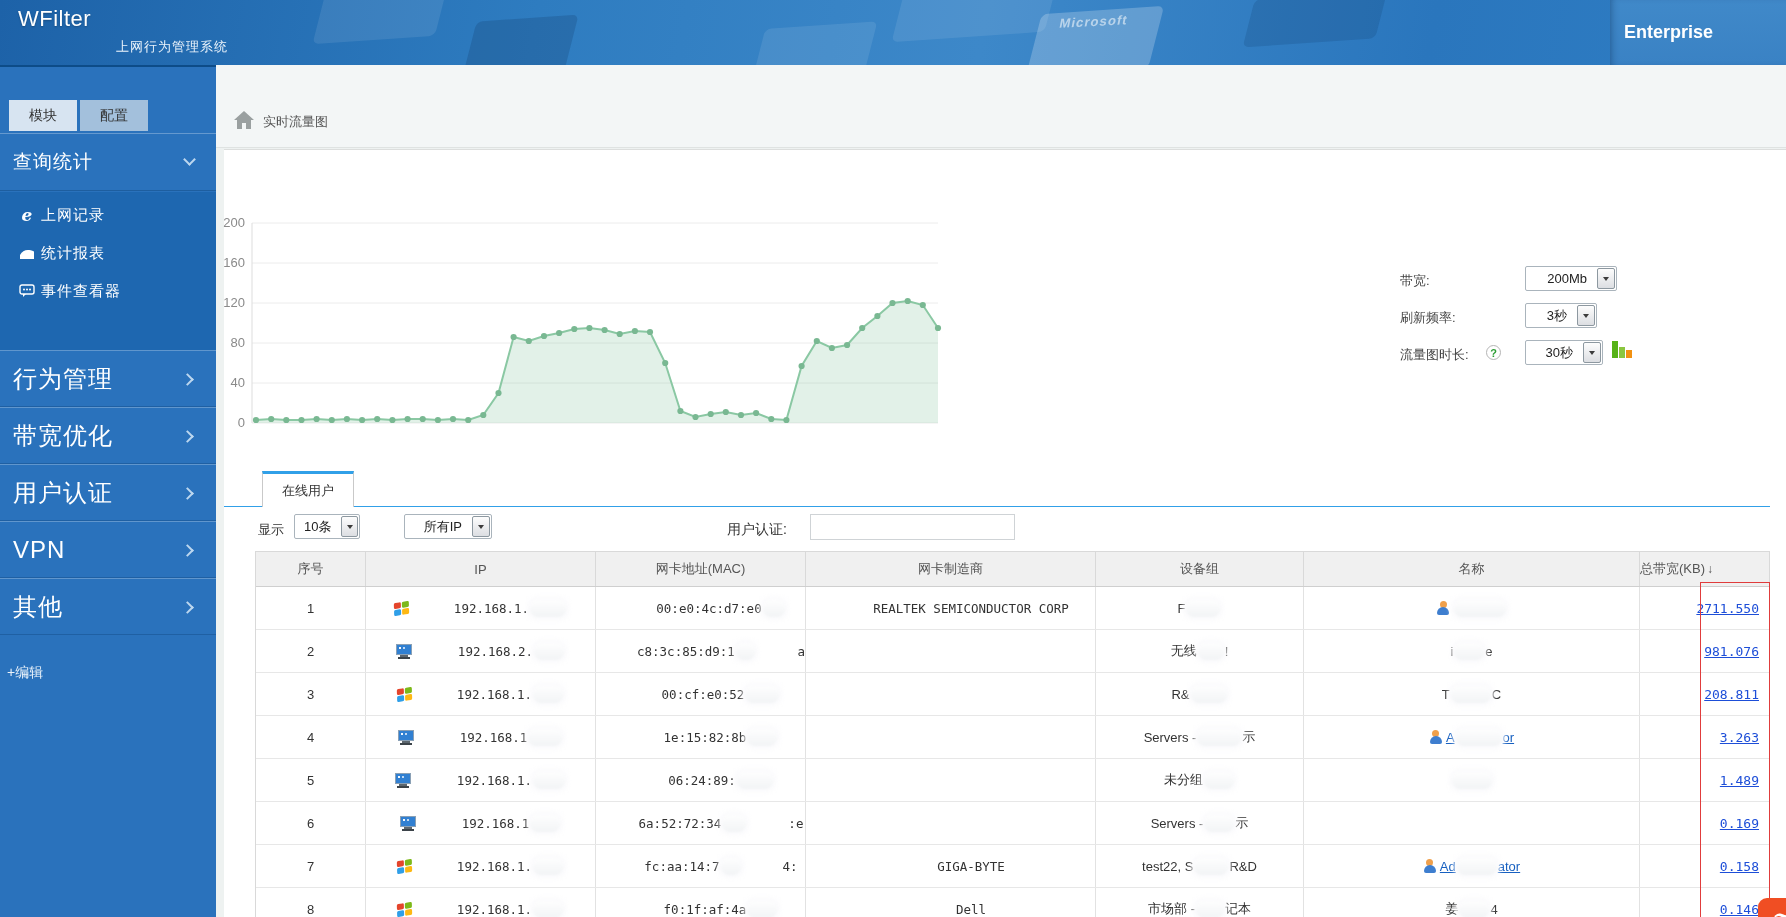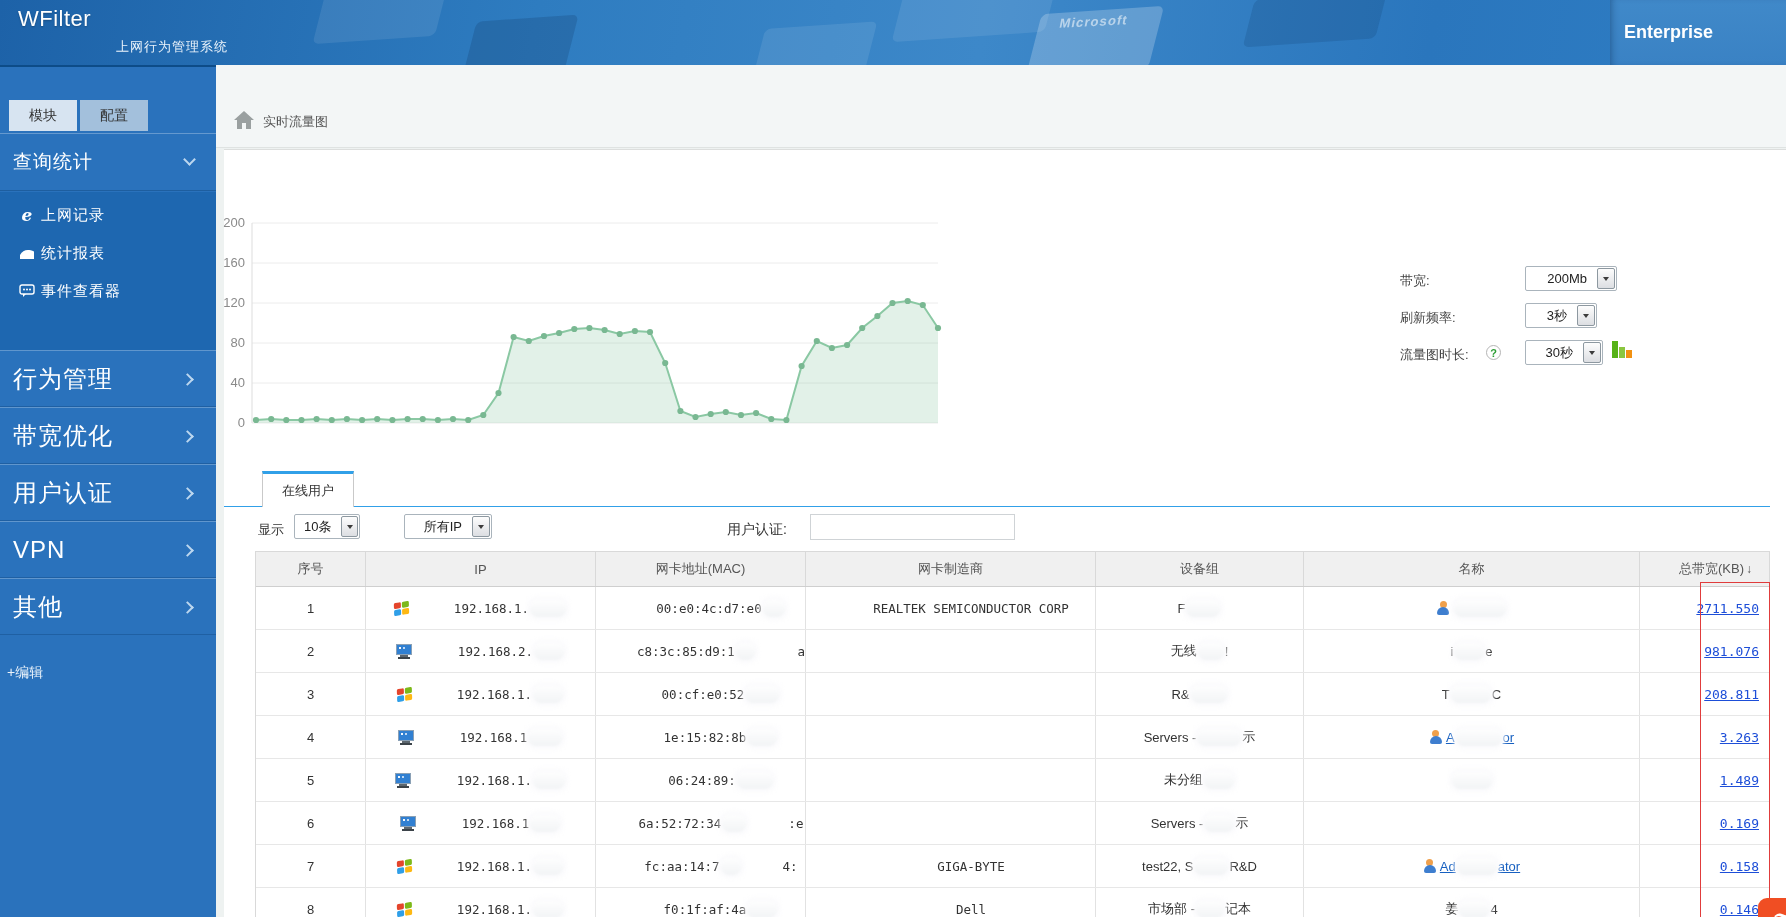--- a/index.html
+++ b/index.html
@@ -89,21 +89,21 @@
   .f-search-label { position:absolute; left:503px; top:11px; font-size:14px; color:#333; }
   .search-input { position:absolute; left:586px; top:4px; width:205px; height:26px; border:1px solid #cfd3d6; background:#fff;
     font-size:13px; padding:0 6px; font-family:"Liberation Sans","DejaVu Sans",sans-serif; }
 
   
   .table { position:absolute; left:31px; top:401px; width:1515px; border-left:1px solid #d9d9d9; border-right:1px solid #d9d9d9; }
   .t-head { display:grid; grid-template-columns:110px 230px 210px 290px 208px 336px 129px;
     background:#f0f0f0; height:36px; border-top:1px solid #d9d9d9; border-bottom:1px solid #cfcfcf; }
   .t-head .hc { display:flex; align-items:center; justify-content:center; font-size:13px; color:#555;
     border-right:1px solid #d9d9d9; cursor:pointer; }
-  .t-head .hc:last-child { border-right:none; justify-content:flex-end; padding-right:17px; }
+  .t-head .hc:last-child { border-right:none; justify-content:flex-start; padding-right:17px; }
   .t-row { display:grid; grid-template-columns:110px 230px 210px 290px 208px 336px 129px; height:43px; border-bottom:1px solid #e7e7e7; background:#fff; }
   .t-row .tc { display:flex; align-items:center; justify-content:center; font-size:13px; color:#333;
     border-right:1px solid #e2e2e2; overflow:hidden; white-space:nowrap; }
   .t-row .tc:last-child { border-right:none; justify-content:flex-end; padding-right:10px; }
   .mono { font-family:"DejaVu Sans Mono",monospace; font-size:12.5px;margin-left:41px; }
   .bw-link { color:#1d4ed8; text-decoration:underline; font-family:"DejaVu Sans Mono",monospace; font-size:13px; cursor:pointer; }
   .name-link { color:#1760c0; text-decoration:underline; cursor:pointer; display:inline-flex; align-items:center; }
   .blur-blob { display:inline-block; vertical-align:middle; height:17px; border-radius:8px; margin:0 1px;
     background:linear-gradient(#fefefe,#f2f4f6); box-shadow:0 0 4px 3px rgba(250,250,252,0.95); filter:blur(1.2px); }
   

